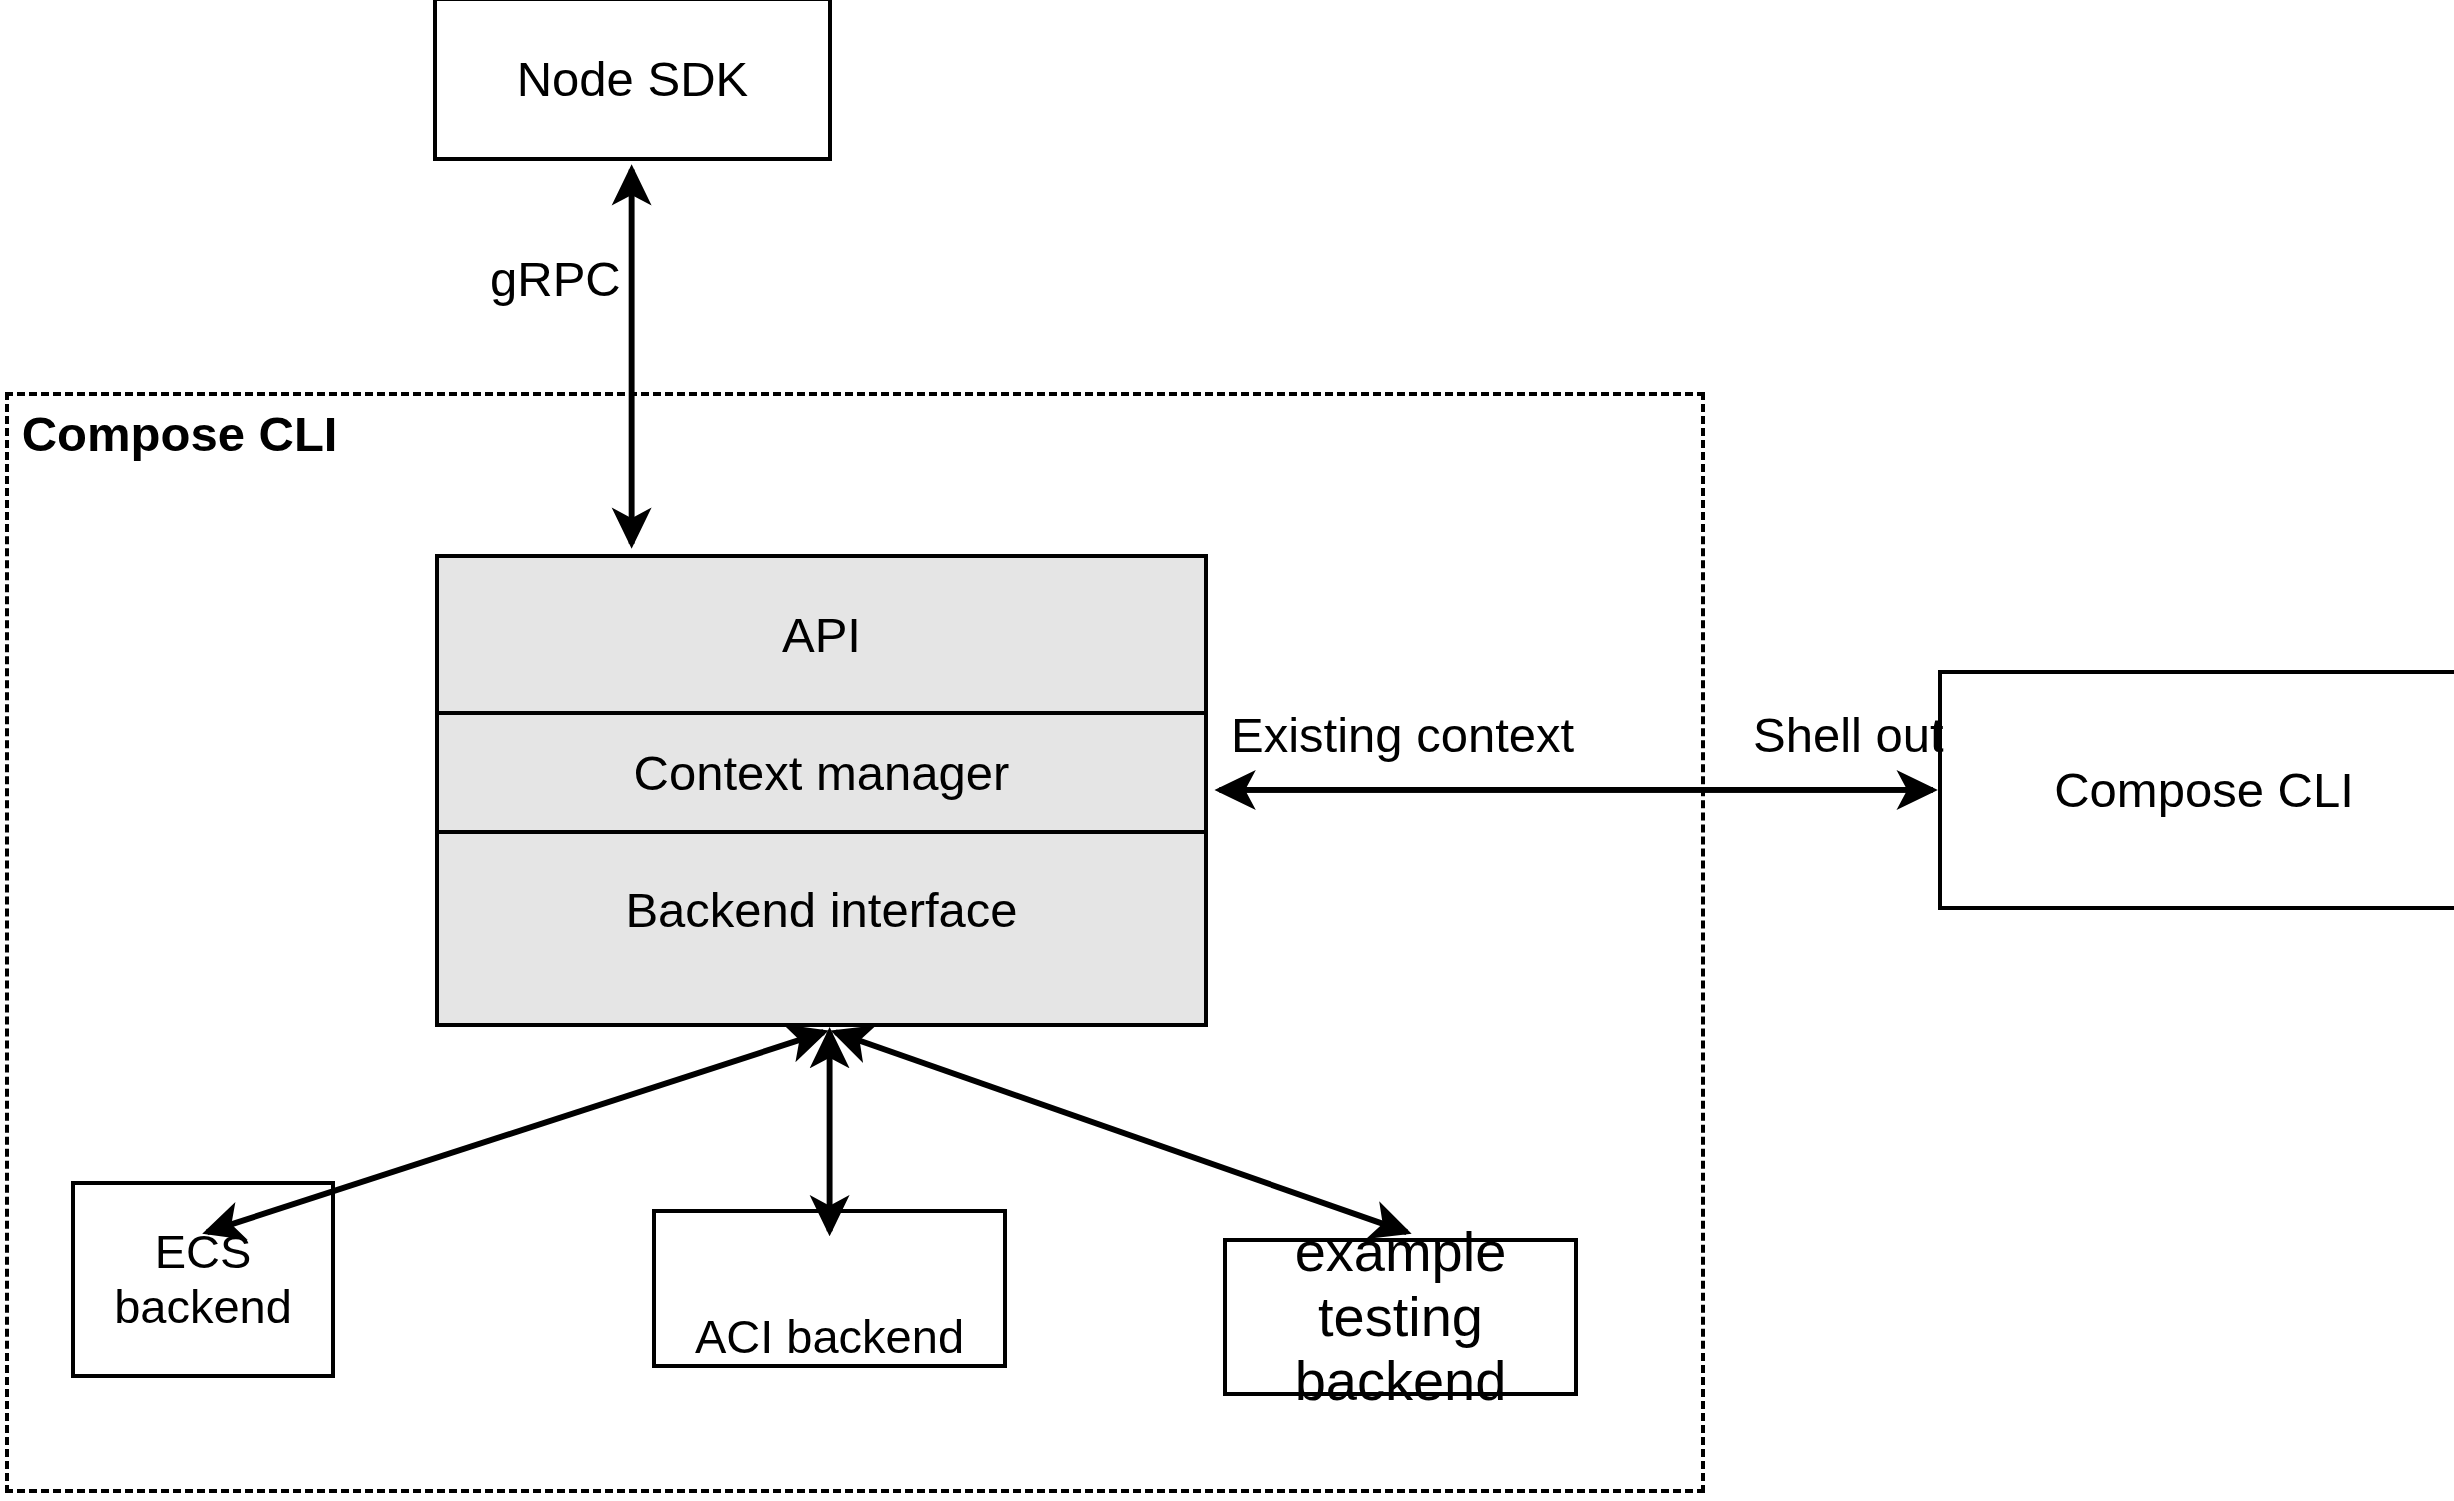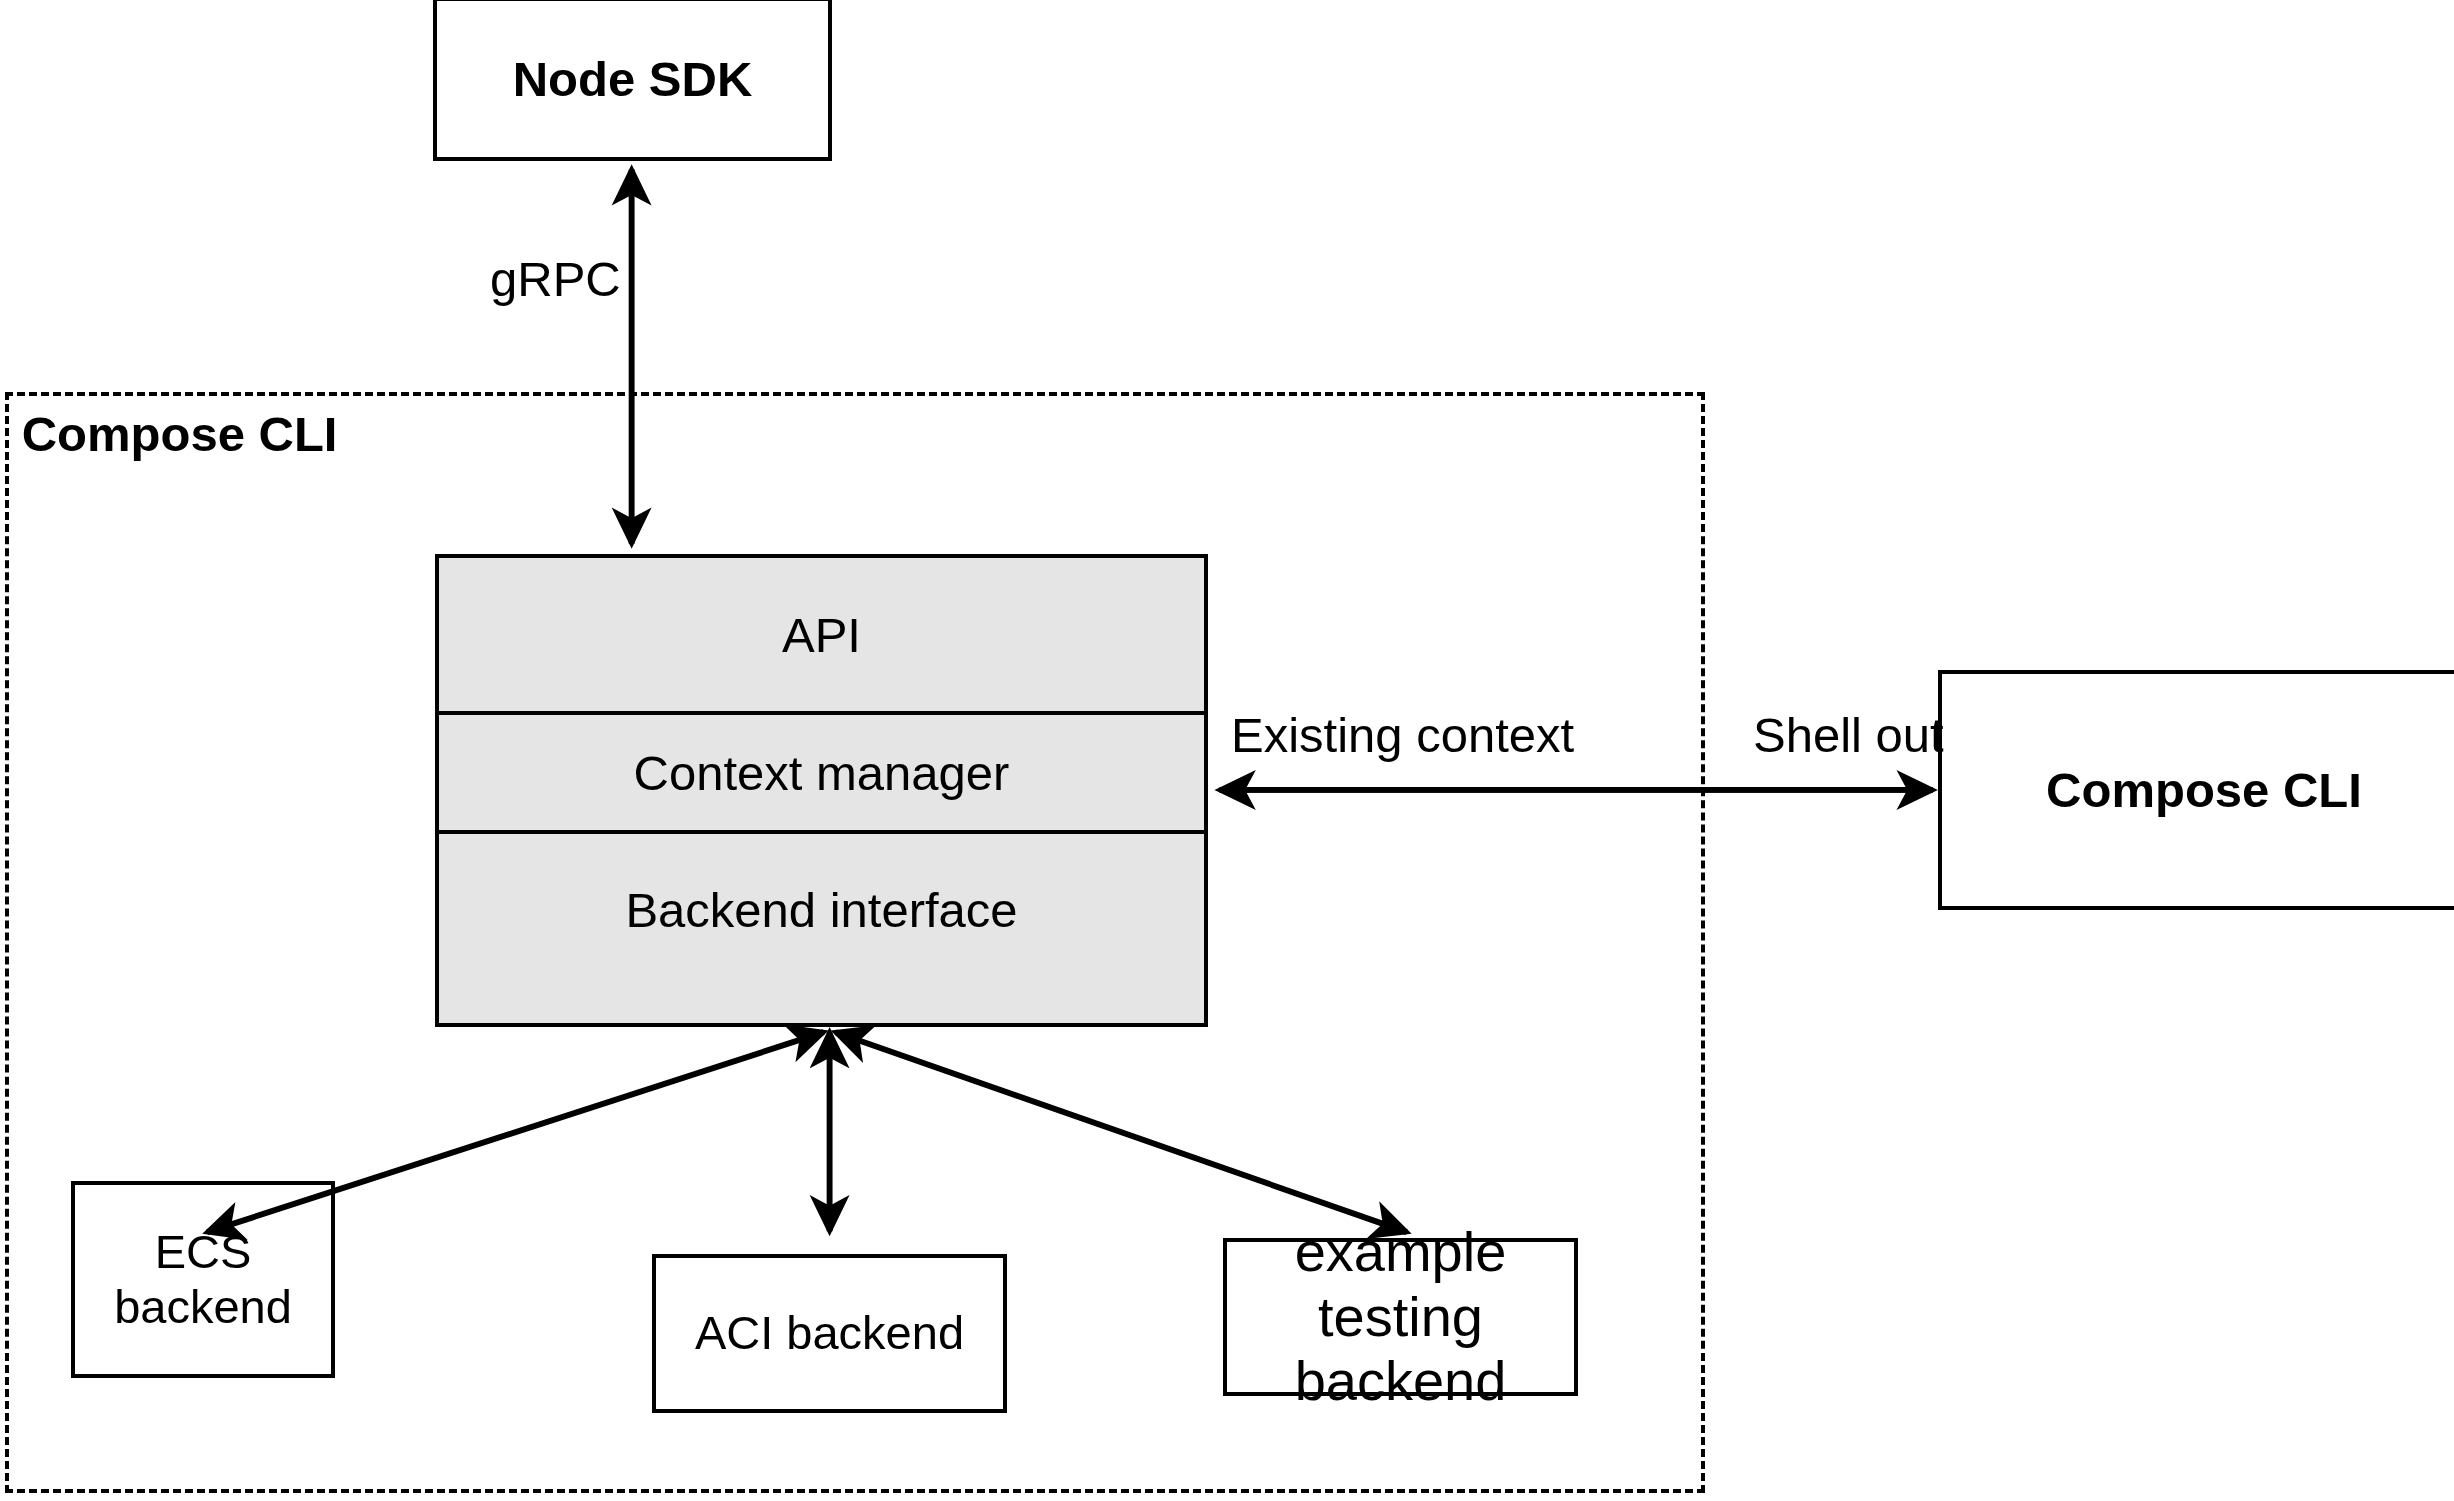--- a/index.html
+++ b/index.html
@@ -28,21 +28,21 @@
     align-items: center;
     justify-content: center;
     text-align: center;
     line-height: 1.15;
   }
   .box-label {
     display: block;
     padding: 0 9.9px;
   }
   .bold {
-    font-weight: bold;
+    font-weight: normal;
   }
   .t46 { font-size: 56px; }
   .t48 { font-size: 47px; }
   .t50 { font-size: 49px; }
 
   
   .group-dashed {
     position: absolute;
     box-sizing: border-box;
     border: 4.9px dashed #000000;
@@ -129,21 +129,21 @@
   </div>
 
   <div class="box" style="left:1938px; top:670px; width:532px; height:240px;">
     <span class="box-label t50 bold">Compose CLI</span>
   </div>
 
   <div class="box" style="left:71px; top:1181px; width:264px; height:197px;">
     <span class="box-label t48">ECS backend</span>
   </div>
 
-  <div class="box" style="left:652px; top:1254px; width:355px; height:159px;">
+  <div class="box" style="left:652px; top:1209px; width:355px; height:159px;align-items:flex-end;">
     <span class="box-label t48">ACI backend</span>
   </div>
 
   <div class="box" style="left:1223px; top:1238px; width:355px; height:158px;">
     <span class="box-label t46">
       <span>example testing</span><br>
       <span>backend</span>
     </span>
   </div>
 

